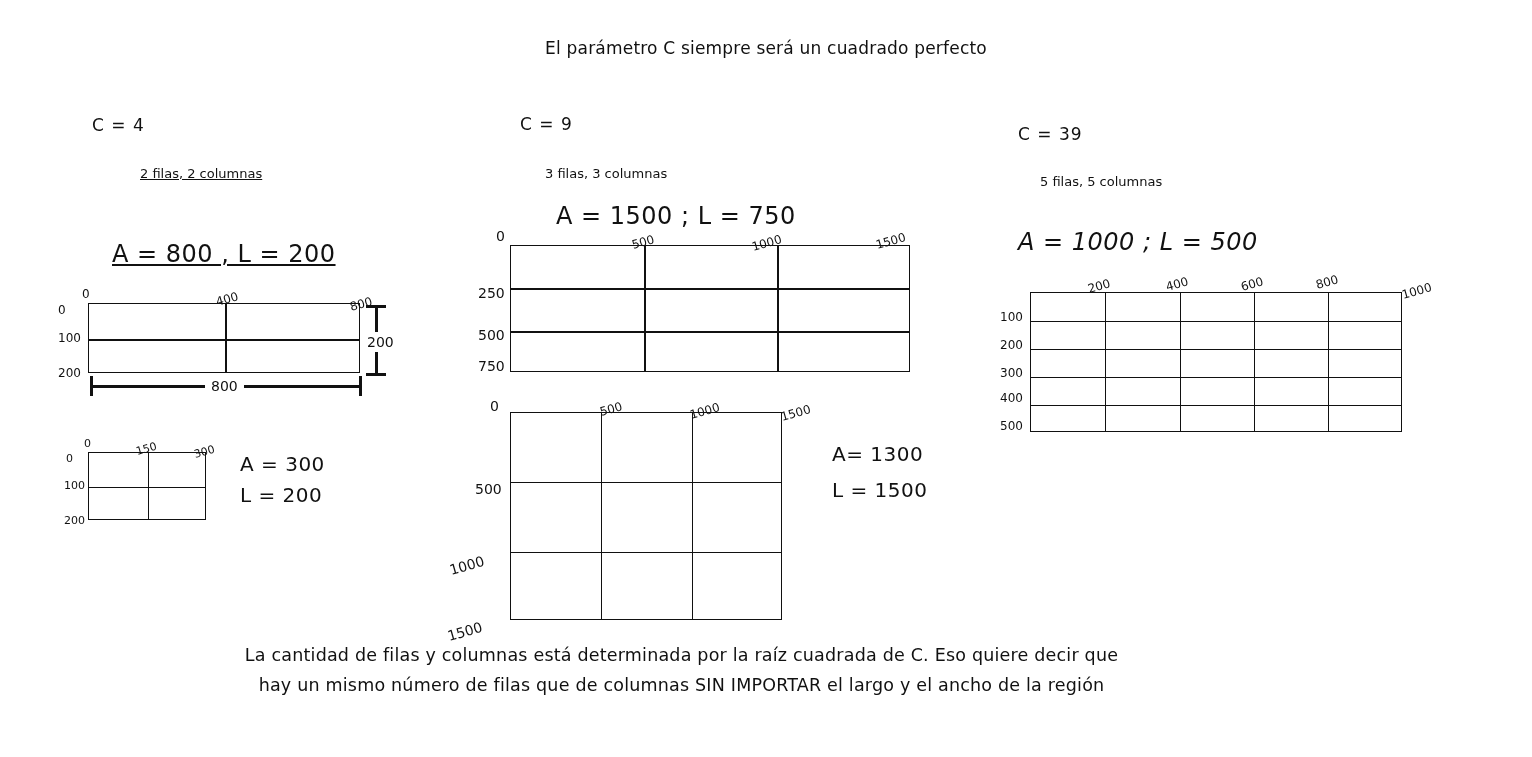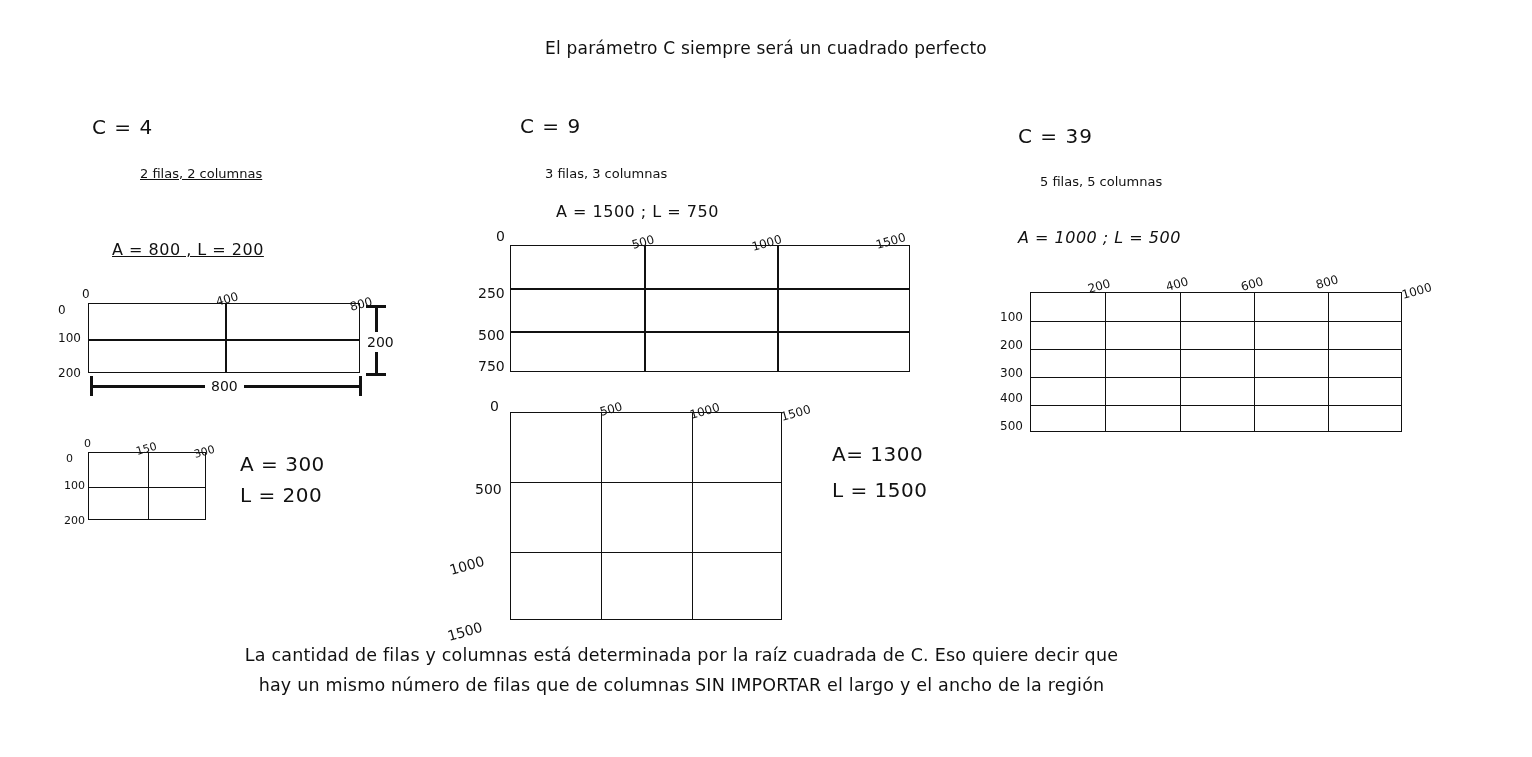--- a/index.html
+++ b/index.html
@@ -20,28 +20,28 @@
   .title {
     top: 38px;
     left: 0;
     width: 1532px;
     text-align: center;
     font-size: 17px;
     letter-spacing: 0.2px;
   }
 
   .case-title {
-    font-size: 20px;
+    font-size: 17px;
     letter-spacing: 1px;
   }
   .case-sub {
     font-size: 13px;
   }
   .formula {
-    font-size: 16px;
+    font-size: 24px;
     letter-spacing: 0.5px;
   }
   .formula-big {
     font-size: 20px;
     letter-spacing: 0.5px;
   }
 
   
   .grid {
     position: absolute;

